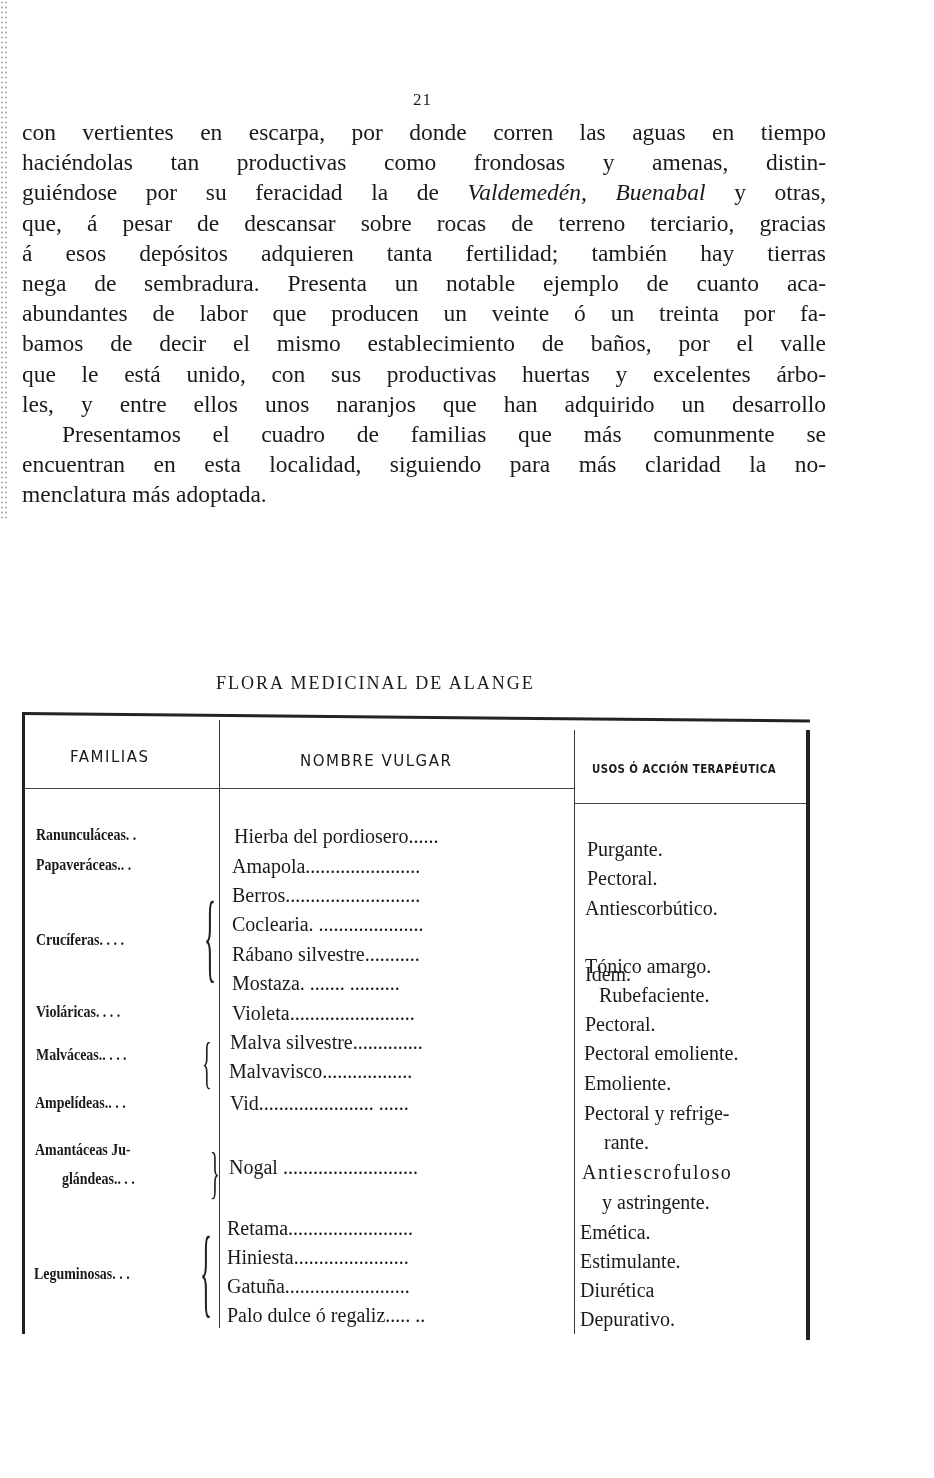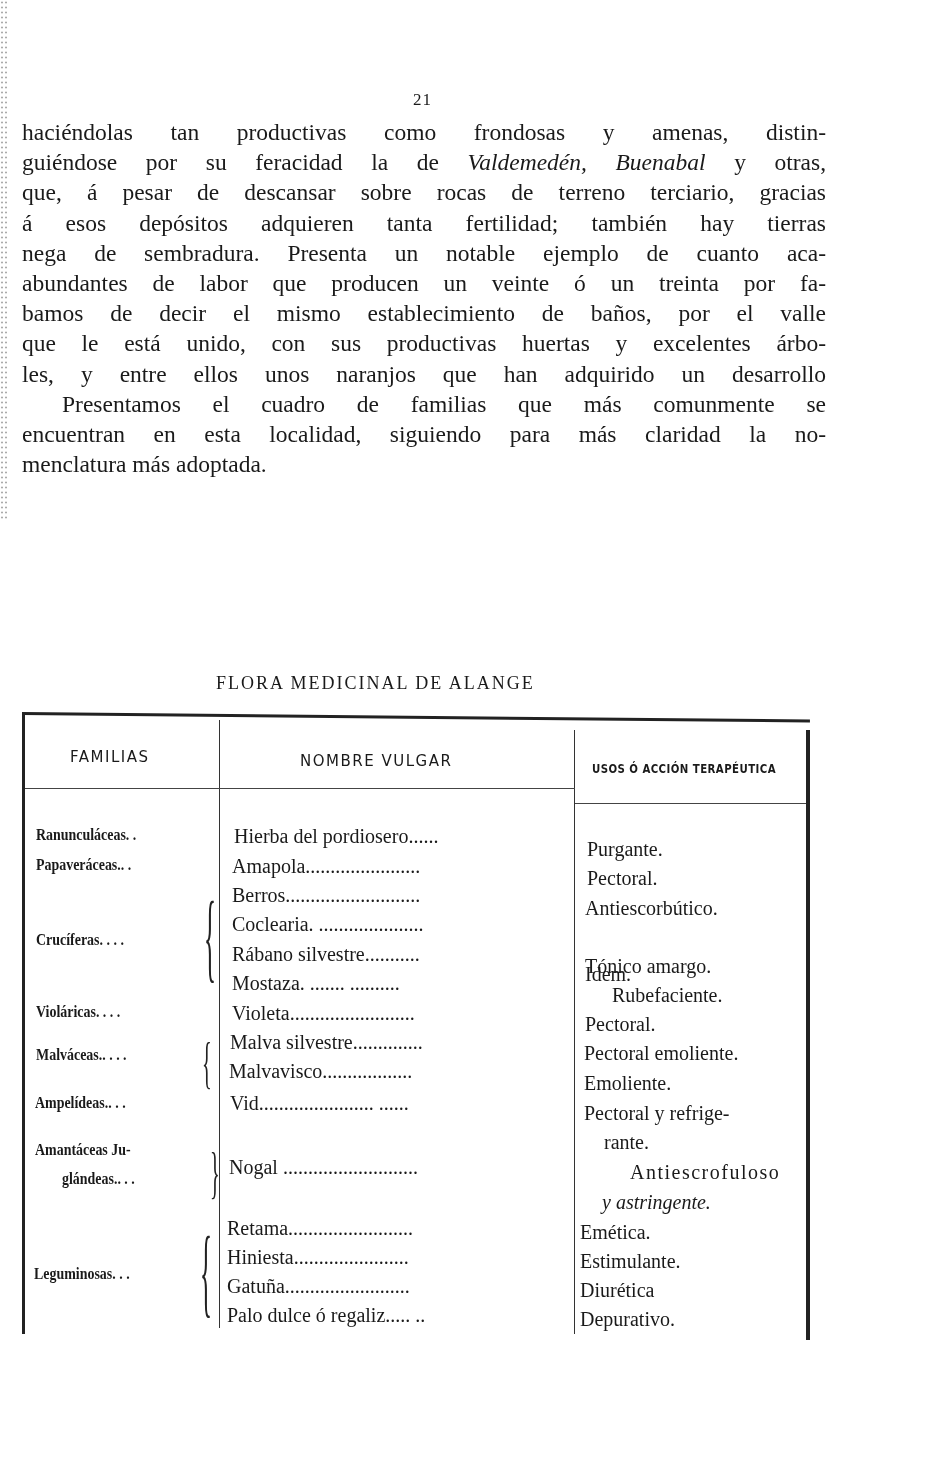--- a/index.html
+++ b/index.html
@@ -28,20 +28,21 @@
   .brace { position: absolute; font-size: 40px; line-height: 1; transform: scaleX(0.5); transform-origin: left top; color: #222; }
 </style>
 </head>
 <body>
 
 <div class="scan-edge"></div>
 
 <div class="page-number">21</div>
 
 <div class="body-text">
+  <span class="line">con vertientes en escarpa, por donde corren las aguas en tiempo</span>
   <span class="line">haciéndolas tan productivas como frondosas y amenas, distin-</span>
   <span class="line"><span>guiéndose por su feracidad la de</span> <i>Valdemedén,</i> <i>Buenabal</i> <span>y otras,</span></span>
   <span class="line">que, á pesar de descansar sobre rocas de terreno terciario, gracias</span>
   <span class="line">á esos depósitos adquieren tanta fertilidad; también hay tierras</span>
   <span class="line">nega de sembradura. Presenta un notable ejemplo de cuanto aca-</span>
   <span class="line">abundantes de labor que producen un veinte ó un treinta por fa-</span>
   <span class="line">bamos de decir el mismo establecimiento de baños, por el valle</span>
   <span class="line">que le está unido, con sus productivas huertas y excelentes árbo-</span>
   <span class="line">les, y entre ellos unos naranjos que han adquirido un desarrollo</span>
   <span class="line indent">Presentamos el cuadro de familias que más comunmente se</span>
@@ -74,21 +75,21 @@
 
   <div class="fam" style="left:14px; top:218px;">Crucíferas. . . .</div>
   <div class="brace" style="left:182px; top:175px; font-size:100px; transform:scaleX(0.25);">{</div>
   <div class="nom" style="left:210px; top:172px;">Berros...........................</div>
   <div class="uso" style="left:563px; top:185px;">Antiescorbútico.</div>
   <div class="nom" style="left:210px; top:201px;">Coclearia. .....................</div>
   <div class="uso" style="left:563px; top:214px;margin-top:37px;">Idem.</div>
   <div class="nom" style="left:210px; top:231px;text-align:right;">Rábano silvestre...........</div>
   <div class="uso" style="left:563px; top:243px;">Tónico amargo.</div>
   <div class="nom" style="left:210px; top:260px;">Mostaza. ....... ..........</div>
-  <div class="uso" style="left:590px; top:272px;">Rubefaciente.</div>
+  <div class="uso" style="left:577px; top:272px;">Rubefaciente.</div>
 
   <div class="fam" style="left:14px; top:290px;">Violáricas. . . .</div>
   <div class="nom" style="left:210px; top:290px;">Violeta.........................</div>
   <div class="uso" style="left:563px; top:301px;">Pectoral.</div>
 
   <div class="fam" style="left:14px; top:333px;">Malváceas.. . . .</div>
   <div class="brace" style="left:180px; top:322px; font-size:58px; transform:scaleX(0.35);">{</div>
   <div class="nom" style="left:208px; top:319px;">Malva silvestre..............</div>
   <div class="uso" style="left:562px; top:330px;">Pectoral emoliente.</div>
   <div class="nom" style="left:207px; top:348px;">Malvavisco..................</div>
@@ -96,22 +97,22 @@
 
   <div class="fam" style="left:13px; top:381px;">Ampelídeas.. . .</div>
   <div class="nom" style="left:208px; top:380px;">Vid.......................  ......</div>
   <div class="uso" style="left:562px; top:390px;">Pectoral y refrige-</div>
   <div class="uso" style="left:582px; top:419px;">rante.</div>
 
   <div class="fam" style="left:13px; top:428px;">Amantáceas Ju-</div>
   <div class="fam" style="left:40px; top:457px;">glándeas.. . .</div>
   <div class="brace" style="left:188px; top:432px; font-size:58px; transform:scaleX(0.35);">}</div>
   <div class="nom" style="left:207px; top:444px;">Nogal ...........................</div>
-  <div class="uso" style="left:560px; top:449px; letter-spacing:1.5px;margin-left:48px;">Antiescrofuloso</div>
-  <div class="uso" style="left:580px; top:479px;font-style:italic;">y astringente.</div>
+  <div class="uso" style="left:560px; top:449px; letter-spacing:1.5px;">Antiescrofuloso</div>
+  <div class="uso" style="left:580px; top:479px;">y astringente.</div>
 
   <div class="fam" style="left:12px; top:552px;">Leguminosas. . .</div>
   <div class="brace" style="left:178px; top:510px; font-size:100px; transform:scaleX(0.25);">{</div>
   <div class="nom" style="left:205px; top:505px;">Retama.........................</div>
   <div class="uso" style="left:558px; top:509px;">Emética.</div>
   <div class="nom" style="left:205px; top:534px;">Hiniesta.......................</div>
   <div class="uso" style="left:558px; top:538px;">Estimulante.</div>
   <div class="nom" style="left:205px; top:563px;">Gatuña.........................</div>
   <div class="uso" style="left:558px; top:567px;">Diurética</div>
   <div class="nom" style="left:205px; top:592px;">Palo dulce ó regaliz..... ..</div>

